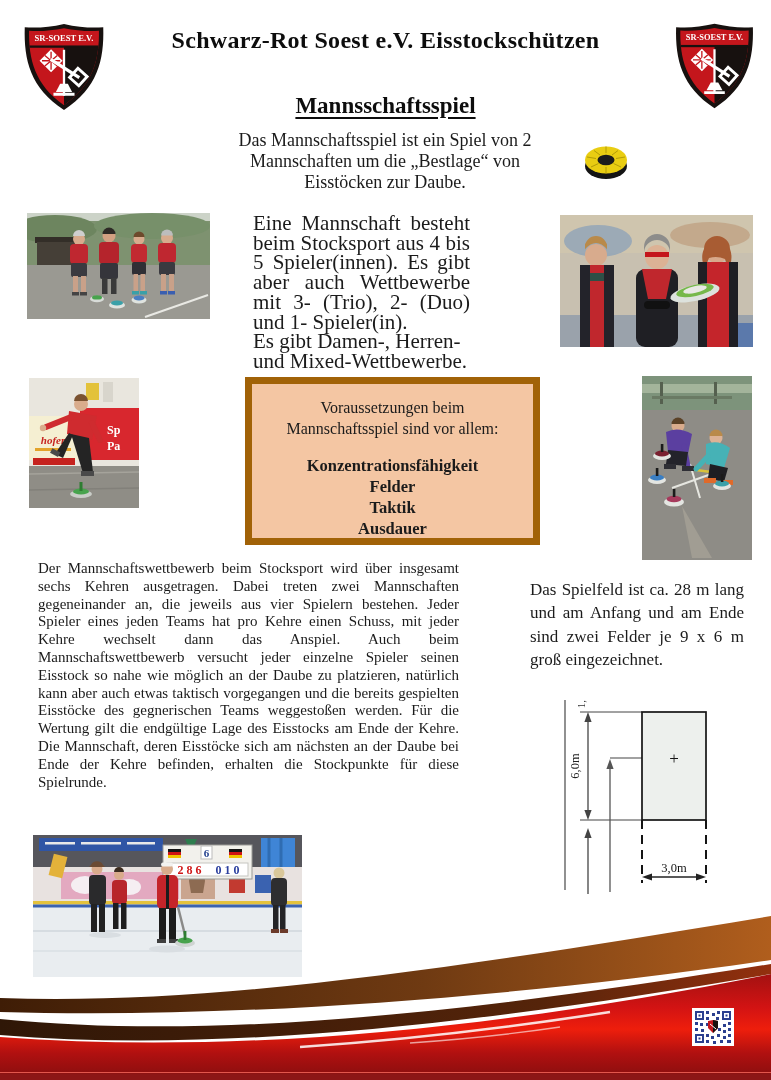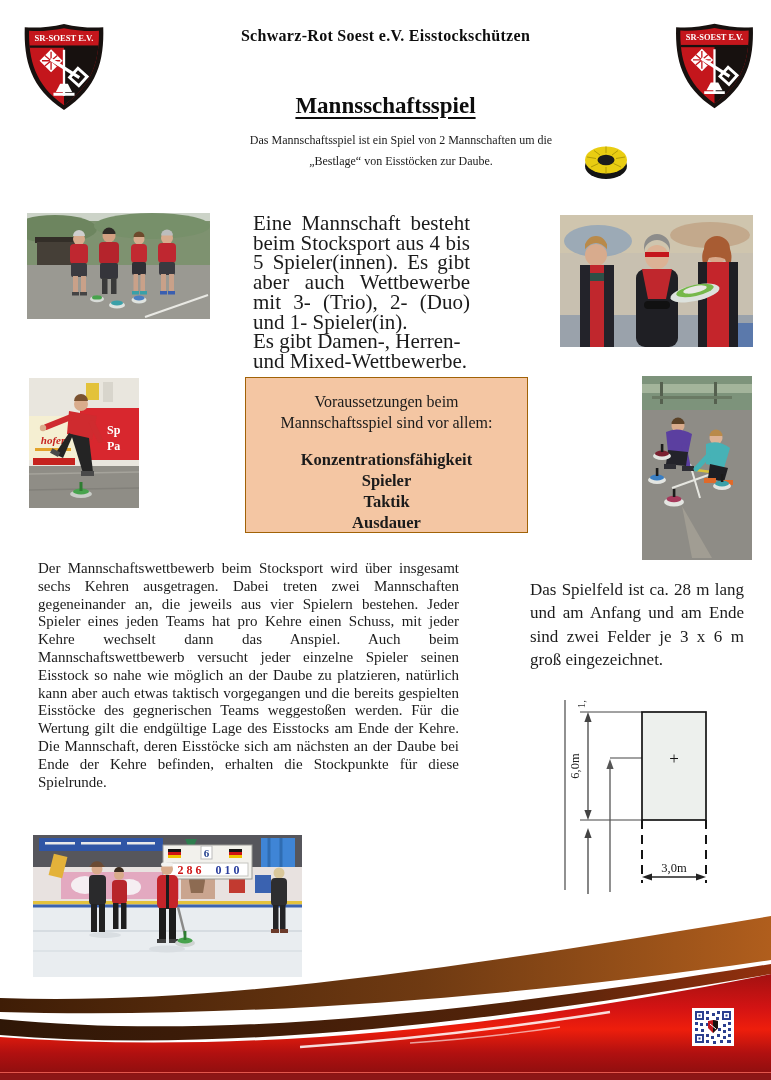--- a/index.html
+++ b/index.html
@@ -1,27 +1,27 @@
 <!DOCTYPE html>
 <html><head>
 <meta charset="utf-8">
 <style>
   html,body{margin:0;padding:0;background:#9a9a9a;}
   #page{position:relative;width:771px;height:1080px;margin:0 auto;background:#ffffff;
         font-family:Liberation Serif, serif;color:#1b1b1b;overflow:hidden;}
   .abs{position:absolute;}
-  #club-title{left:0;right:0;top:27px;text-align:center;font-size:16px;font-weight:bold;
+  #club-title{left:0;right:0;top:27px;text-align:center;font-size:24px;font-weight:bold;
               color:#0d0d0d;letter-spacing:.3px;}
   #page-title{left:0;right:0;top:73px;text-align:center;font-size:23px;font-weight:bold;
               color:#0d0d0d;text-decoration:underline;text-underline-offset:4px;margin-top:20px;}
-  #intro-text{left:232px;top:130px;width:306px;font-size:12px;line-height:21px;text-align:center;margin-left:16px;}
+  #intro-text{left:232px;top:130px;width:306px;font-size:18px;line-height:21px;text-align:center;}
   #team-text{left:253px;top:214px;width:217px;font-size:21px;line-height:19.7px;}
   #team-text .j{text-align:justify;}
   #req-box{left:245px;top:377px;width:281px;height:154px;background:#f4c6a3;
-           border:1px solid #a16207;text-align:center;}
+           border:7px solid #a16207;text-align:center;}
   #req-heading{margin:13px 14px 0;font-size:16px;line-height:21px;}
   #req-items{margin-top:16px;font-weight:bold;font-size:16.5px;line-height:21px;}
   #rules-text{left:38px;top:560px;width:421px;font-size:15px;line-height:17.8px;text-align:justify;}
   #field-text{left:530px;top:578px;width:214px;font-size:17px;line-height:23.4px;text-align:justify;}
   .photo{overflow:hidden;}
   svg{display:block;}
 </style>
 </head>
 <body>
 
@@ -233,21 +233,21 @@
     </g>
     <ellipse cx="52" cy="116" rx="11" ry="4" fill="#c9cdc8"></ellipse>
     <ellipse cx="52" cy="113.5" rx="8" ry="3" fill="#47a34d"></ellipse>
     <rect x="50.5" y="104" width="3" height="9" fill="#2e7d32"></rect>
   </svg>
 
   <div class="abs" id="req-box">
     <div id="req-heading">Voraussetzungen beim Mannschaftsspiel sind vor allem:</div>
     <div id="req-items">
       <div>Konzentrationsfähigkeit</div>
-      <div>Spieler</div>
+      <div>Felder</div>
       <div>Taktik</div>
       <div>Ausdauer</div>
     </div>
   </div>
 
   <svg class="abs photo" style="left:642px;top:376px" width="110" height="184" viewBox="0 0 110 184">
     <rect width="110" height="184" fill="#8e8c86"></rect>
     <rect width="110" height="34" fill="#7d937b"></rect>
     <rect y="8" width="110" height="9" fill="#a3b49b"></rect>
     <rect x="18" y="6" width="3" height="22" fill="#55604f"></rect>
@@ -285,21 +285,21 @@
         <ellipse cx="32" cy="123" rx="7.5" ry="3.2" fill="#a63a5c"></ellipse>
         <rect x="30.8" y="113" width="2.6" height="8" fill="#1a1a1a"></rect>
       <ellipse cx="80" cy="110" rx="9" ry="4" fill="#e3e5e1"></ellipse>
         <ellipse cx="80" cy="107.5" rx="7" ry="3" fill="#3aa0a8"></ellipse>
         <rect x="78.8" y="98" width="2.6" height="8" fill="#1a1a1a"></rect>
     </g>
   </svg>
 
   <div class="abs" id="rules-text">Der Mannschaftswettbewerb beim Stocksport wird über insgesamt sechs Kehren ausgetragen. Dabei treten zwei Mannschaften gegeneinander an, die jeweils aus vier Spielern bestehen. Jeder Spieler eines jeden Teams hat pro Kehre einen Schuss, mit jeder Kehre wechselt dann das Anspiel. Auch beim Mannschaftswettbewerb versucht jeder einzelne Spieler seinen Eisstock so nahe wie möglich an der Daube zu platzieren, natürlich kann aber auch etwas taktisch vorgegangen und die bereits gespielten Eisstöcke des gegnerischen Teams weggestoßen werden. Für die Wertung gilt die endgültige Lage des Eisstocks am Ende der Kehre. Die Mannschaft, deren Eisstöcke sich am nächsten an der Daube bei Ende der Kehre befinden, erhalten die Stockpunkte für diese Spielrunde.</div>
 
-  <div class="abs" id="field-text">Das Spielfeld ist ca. 28 m lang und am Anfang und am Ende sind zwei Felder je 3 x 6 m groß eingezeichnet.</div>
+  <div class="abs" id="field-text">Das Spielfeld ist ca. 28 m lang und am Anfang und am Ende sind zwei Felder je 9 x 6 m groß eingezeichnet.</div>
 
   <svg class="abs" style="left:556px;top:688px" width="214" height="210" viewBox="0 0 214 210">
     <line x1="9" y1="12" x2="9" y2="202" stroke="#555" stroke-width="1.3"></line>
     <text x="29" y="16" font-size="11" fill="#333" text-anchor="middle" transform="rotate(-90 29 16)">1,</text>
 
     <line x1="24" y1="24" x2="86" y2="24" stroke="#444" stroke-width="1"></line>
     <line x1="24" y1="132" x2="86" y2="132" stroke="#444" stroke-width="1"></line>
     <line x1="32" y1="27" x2="32" y2="129" stroke="#444" stroke-width="1.3"></line>
     <polygon points="32,24 28.4,34 35.6,34" fill="#444"></polygon>
     <polygon points="32,132 28.4,122 35.6,122" fill="#444"></polygon>

